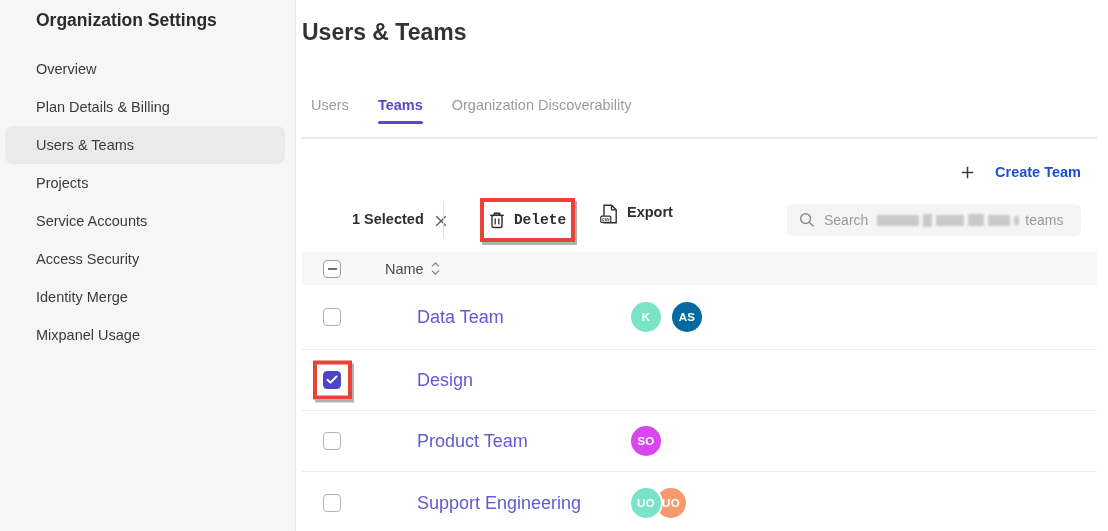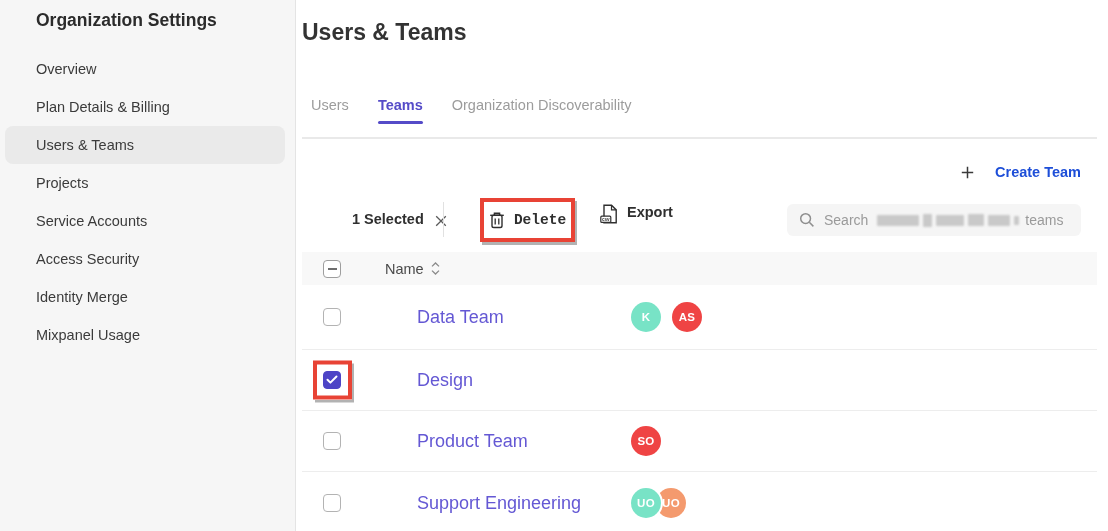--- a/index.html
+++ b/index.html
@@ -183,41 +183,41 @@
 
 <div class="rows">
 
   <div class="trow" style="height:65px;">
     <span class="checkbox">
       
     </span>
     <a class="team-link">Data Team</a>
     <div class="avatars">
       <span class="avatar" style="background: rgb(120, 227, 198);">K</span>
-      <span class="avatar" style="background: #ef4444; margin-left: 11px;">AS</span>
+      <span class="avatar" style="background: #0369a1; margin-left: 11px;">AS</span>
     </div>
   </div>
 
   <div class="trow" style="height:61px;">
     <div class="annotation-box checkbox-annotation" style="border-color: rgb(232, 67, 53);"></div>
     <span class="checkbox checked">
       <svg width="12" height="10" viewBox="0 0 12 10">
           <path d="M1.5 4.8 L4.4 7.6 L10.5 1.5" stroke="#fff" stroke-width="2" fill="none" stroke-linecap="round" stroke-linejoin="round"></path>
         </svg>
     </span>
     <a class="team-link">Design</a>
   </div>
 
   <div class="trow" style="height:61px;">
     <span class="checkbox">
       
     </span>
     <a class="team-link">Product Team</a>
     <div class="avatars">
-      <span class="avatar" style="background: #ef4444;">SO</span>
+      <span class="avatar" style="background: #d946ef;">SO</span>
     </div>
   </div>
 
   <div class="trow" style="height:61px;">
     <span class="checkbox">
       
     </span>
     <a class="team-link">Support Engineering</a>
     <div class="avatars">
       <span class="avatar" style="background: rgb(120, 227, 198);">UO</span>

